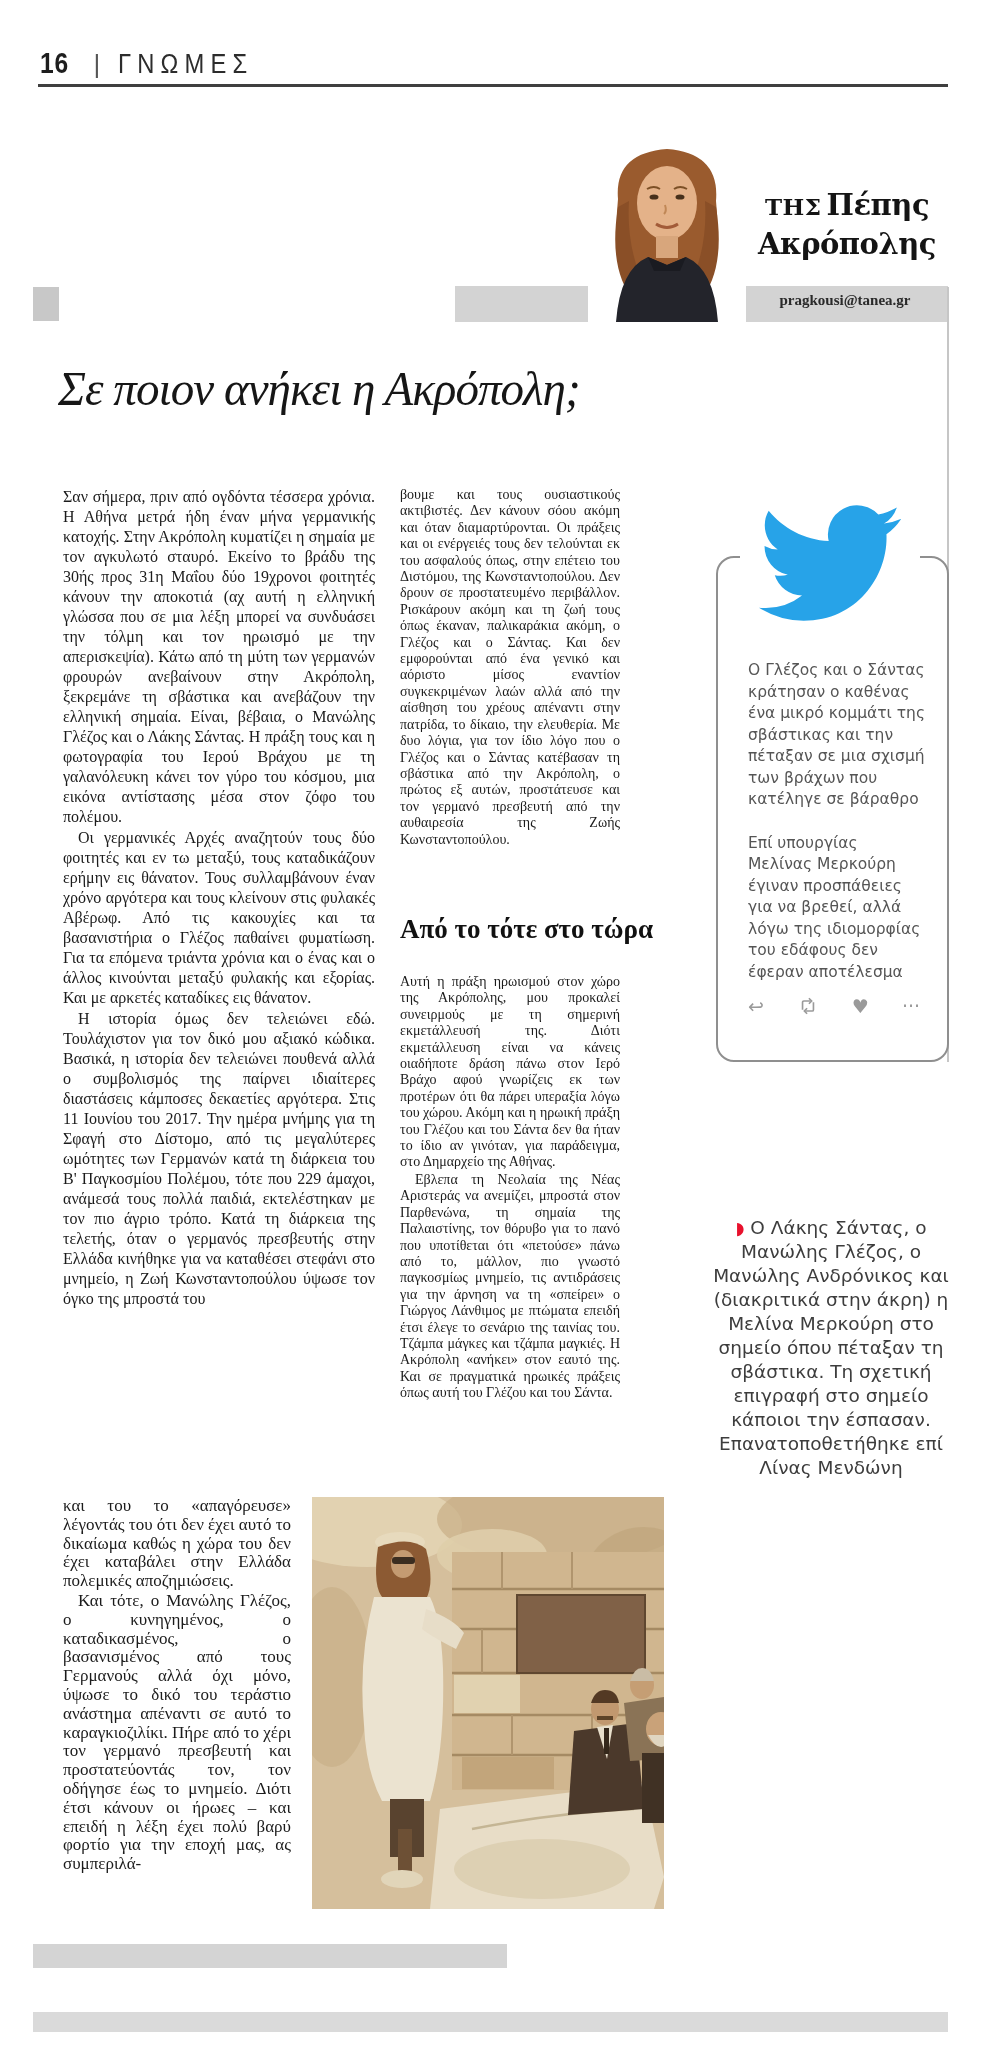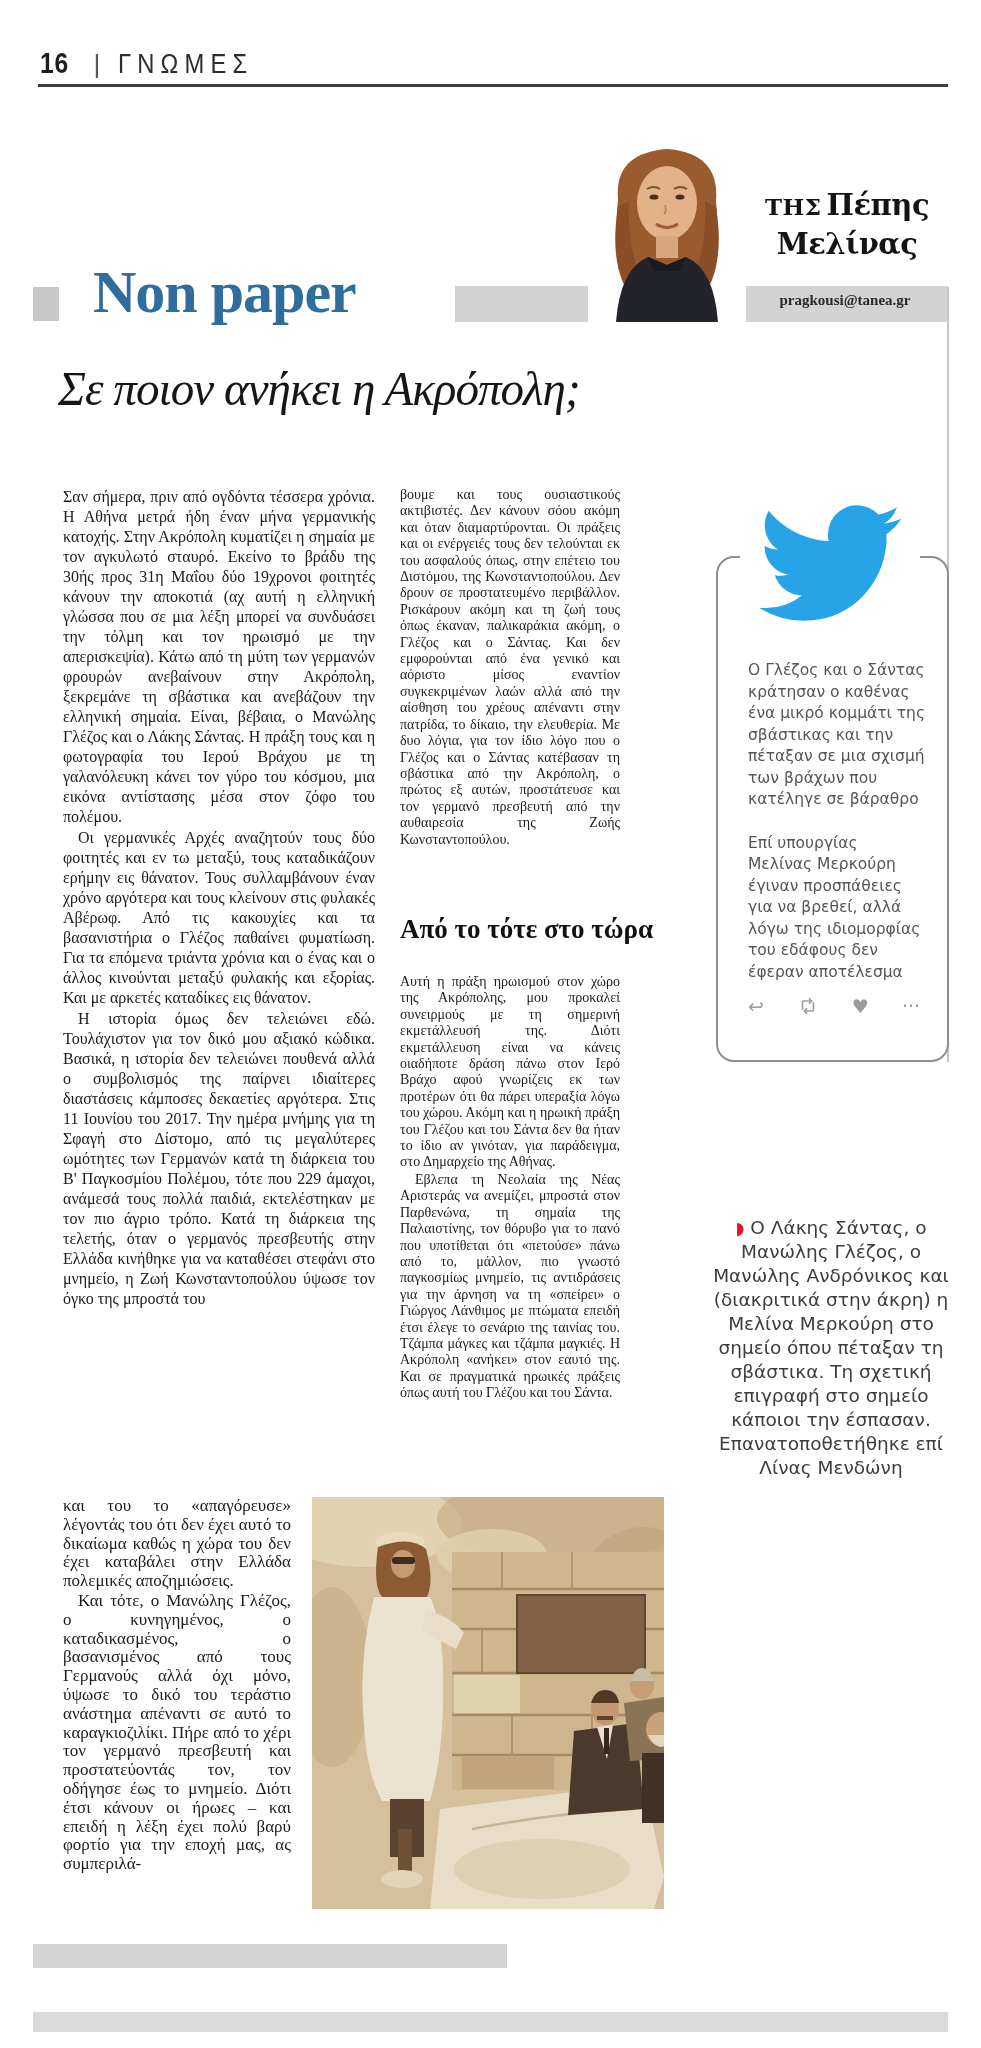--- a/index.html
+++ b/index.html
@@ -72,21 +72,20 @@
 
   <div class="hdr">
     <span class="num">16</span>
     <span class="sep">|</span>
     <span class="sec">ΓΝΩΜΕΣ</span>
   </div>
   <div class="hdr-rule"></div>
 
   <div class="kicker-square"></div>
   <div class="kicker-bar"></div>
-  <div class="kicker-title">Non paper</div>
   <div class="email">pragkousi@tanea.gr</div>
 
   <div class="portrait">
     <svg viewBox="0 0 158 185" preserveAspectRatio="none">
       <rect width="158" height="185" fill="#ffffff"></rect>
       <path d="M30 62 Q26 16 79 12 Q132 16 128 64 Q134 122 116 152 L42 152 Q24 120 30 62 Z" fill="#9a5b2e"></path>
       <path d="M30 70 Q20 132 46 164 L58 152 Q38 112 41 64 Z" fill="#8a4f27"></path>
       <path d="M128 70 Q138 132 112 164 L100 152 Q120 112 117 64 Z" fill="#8a4f27"></path>
       <ellipse cx="79" cy="66" rx="30" ry="37" fill="#e4b289"></ellipse>
       <ellipse cx="66" cy="60" rx="4.5" ry="2.6" fill="#47301b"></ellipse>
@@ -99,21 +98,21 @@
       <path d="M28 185 Q32 132 60 120 L79 128 L98 120 Q126 132 130 185 Z" fill="#23242b"></path>
       <path d="M60 120 L79 128 L98 120 L92 134 L66 134 Z" fill="#1a1b21"></path>
     </svg>
   </div>
 
   <div class="byline">
     <div>
       <span class="pre">ΤΗΣ</span>
       <span class="nm">Πέπης</span>
     </div>
-    <div class="nm">Μελίνας</div>
+    <div class="nm">Ακρόπολης</div>
   </div>
 
   <div class="main-title">Σε ποιον ανήκει η Ακρόπολη;</div>
 
   <div id="col1a" class="col">
       <p>Σαν σήμερα, πριν από ογδόντα τέσσερα χρόνια. Η Αθήνα μετρά ήδη έναν μήνα γερμανικής κατοχής. Στην Ακρόπολη κυματίζει η σημαία με τον αγκυλωτό σταυρό. Εκείνο το βράδυ της 30ής προς 31η Μαΐου δύο 19χρονοι φοιτητές κάνουν την αποκοτιά (αχ αυτή η ελληνική γλώσσα που σε μια λέξη μπορεί να συνδυάσει την τόλμη και τον ηρωισμό με την απερισκεψία). Κάτω από τη μύτη των γερμανών φρουρών ανεβαίνουν στην Ακρόπολη, ξεκρεμάνε τη σβάστικα και ανεβάζουν την ελληνική σημαία. Είναι, βέβαια, ο Μανώλης Γλέζος και ο Λάκης Σάντας. Η πράξη τους και η φωτογραφία του Ιερού Βράχου με τη γαλανόλευκη κάνει τον γύρο του κόσμου, μια εικόνα αντίστασης μέσα στον ζόφο του πολέμου.</p>
       <p>Οι γερμανικές Αρχές αναζητούν τους δύο φοιτητές και εν τω μεταξύ, τους καταδικάζουν ερήμην εις θάνατον. Τους συλλαμβάνουν έναν χρόνο αργότερα και τους κλείνουν στις φυλακές Αβέρωφ. Από τις κακουχίες και τα βασανιστήρια ο Γλέζος παθαίνει φυματίωση. Για τα επόμενα τριάντα χρόνια και ο ένας και ο άλλος κινούνται μεταξύ φυλακής και εξορίας. Και με αρκετές καταδίκες εις θάνατον.</p>
       <p>Η ιστορία όμως δεν τελειώνει εδώ. Τουλάχιστον για τον δικό μου αξιακό κώδικα. Βασικά, η ιστορία δεν τελειώνει πουθενά αλλά ο συμβολισμός της παίρνει ιδιαίτερες διαστάσεις κάμποσες δεκαετίες αργότερα. Στις 11 Ιουνίου του 2017. Την ημέρα μνήμης για τη Σφαγή στο Δίστομο, από τις μεγαλύτερες ωμότητες των Γερμανών κατά τη διάρκεια του Β' Παγκοσμίου Πολέμου, τότε που 229 άμαχοι, ανάμεσά τους πολλά παιδιά, εκτελέστηκαν με τον πιο άγριο τρόπο. Κατά τη διάρκεια της τελετής, όταν ο γερμανός πρεσβευτής στην Ελλάδα κινήθηκε για να καταθέσει στεφάνι στο μνημείο, η Ζωή Κωνσταντοπούλου ύψωσε τον όγκο της μπροστά του</p>
     </div>
   <div id="col1b" class="col">

